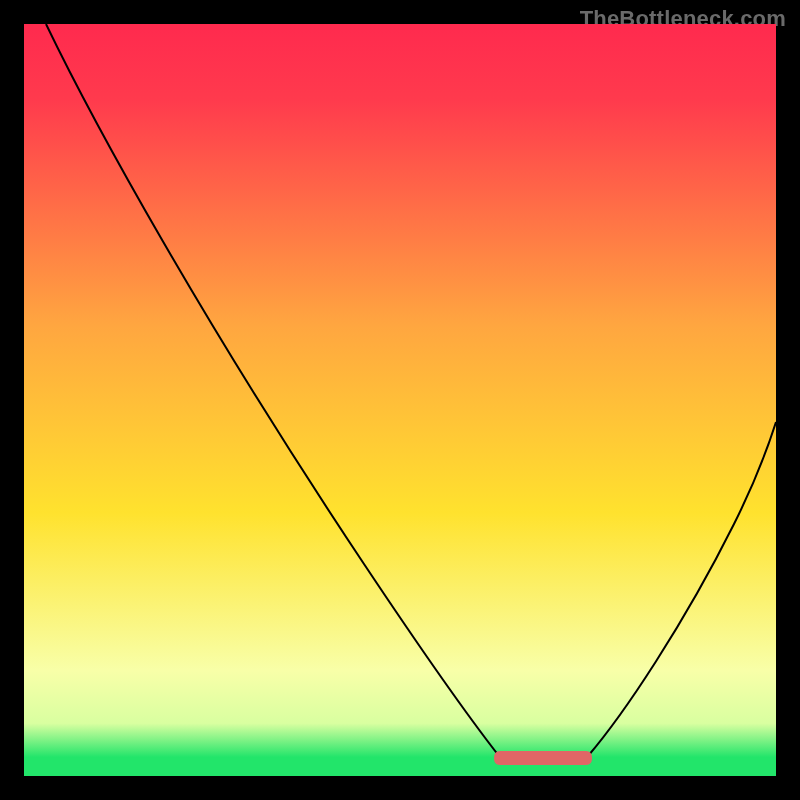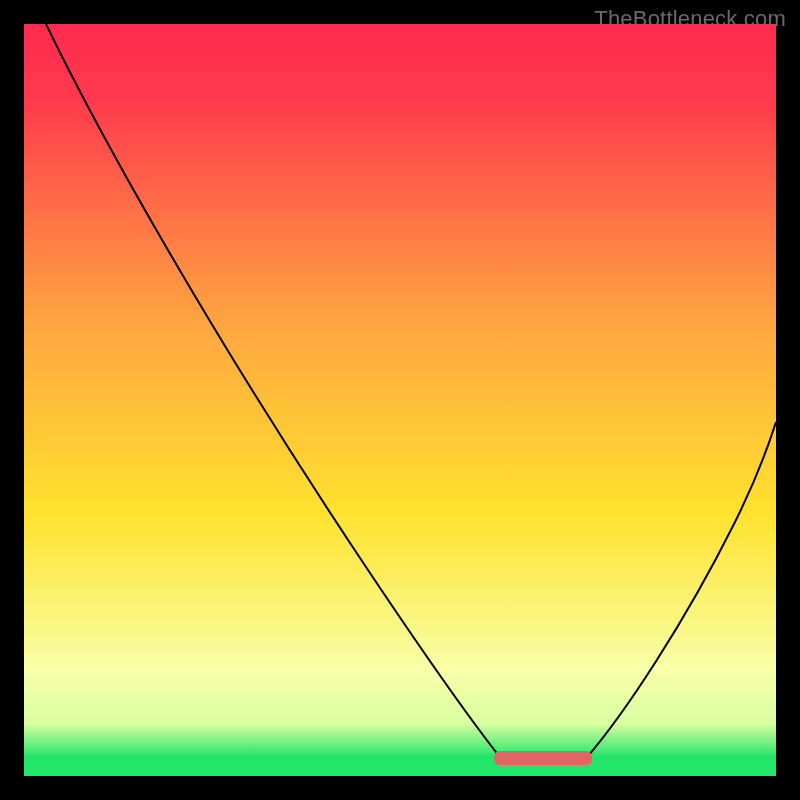--- a/index.html
+++ b/index.html
@@ -36,21 +36,21 @@
     var(--c-green) 100%
   );
 }
 .watermark {
   position: absolute;
   top: 6px;
   right: 14px;
   color: #6a6a6a;
   font-size: 22px;
   letter-spacing: 0.2px;
-  font-weight: 400;
+  font-weight: 700;
 }
 svg.curves {
   position: absolute;
   inset: 0;
   width: 100%;
   height: 100%;
 }
 .curve {
   fill: none;
   stroke: #000;

